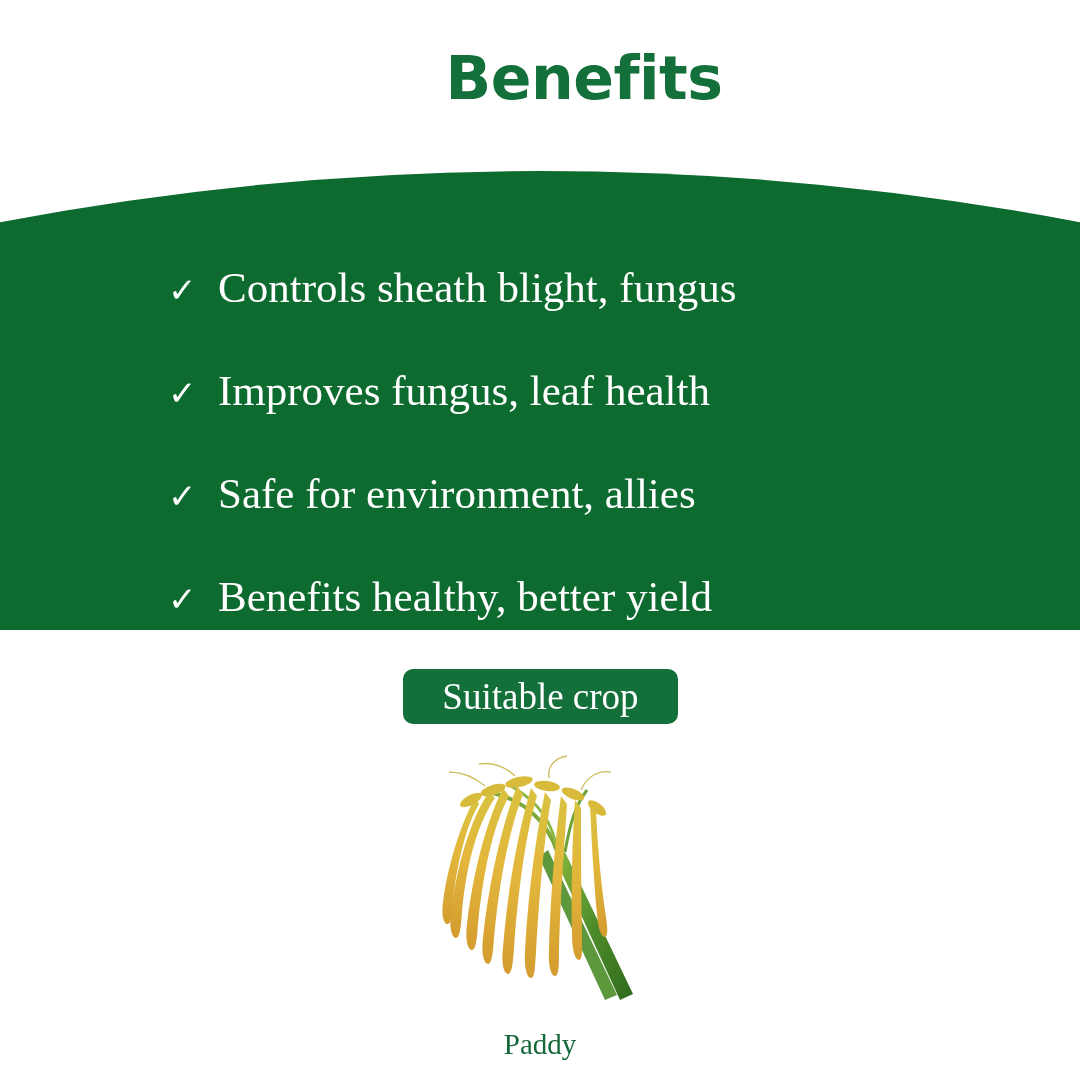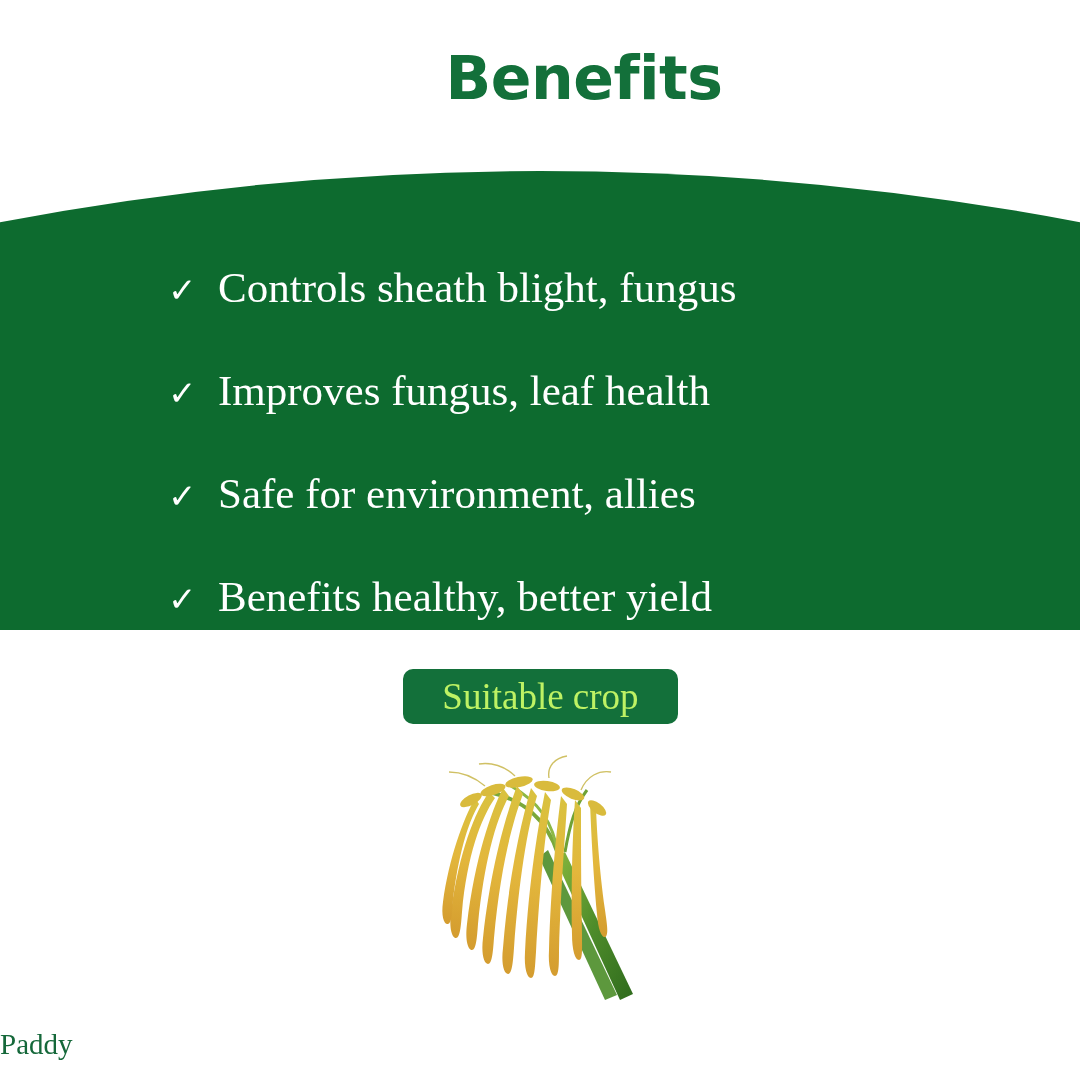--- a/index.html
+++ b/index.html
@@ -104,21 +104,21 @@
     top: 669px;
     width: 275px;
     height: 55px;
     background: #13703a;
     border-radius: 10px;
     display: flex;
     align-items: center;
     justify-content: center;
   }
   #suitable-crop-label {
-    color: #bef264;
+    color: #ffffff;
     font-family: "Liberation Serif", serif;
     font-size: 37px;
     line-height: 1;
   }
 
   
   #crop-image-wrap {
     position: absolute;
     left: 415px;
     top: 742px;
@@ -129,20 +129,21 @@
     display: block;
     width: 250px;
     height: 270px;
   }
 
   #crop-caption {
     position: absolute;
     left: 0;
     top: 1030px;
     width: 1080px;
+    text-align: center;
     color: #15683a;
     font-family: "Liberation Serif", serif;
     font-size: 29px;
     line-height: 1;
   }
 </style>
 </head>
 <body>
 
 <div id="card">

